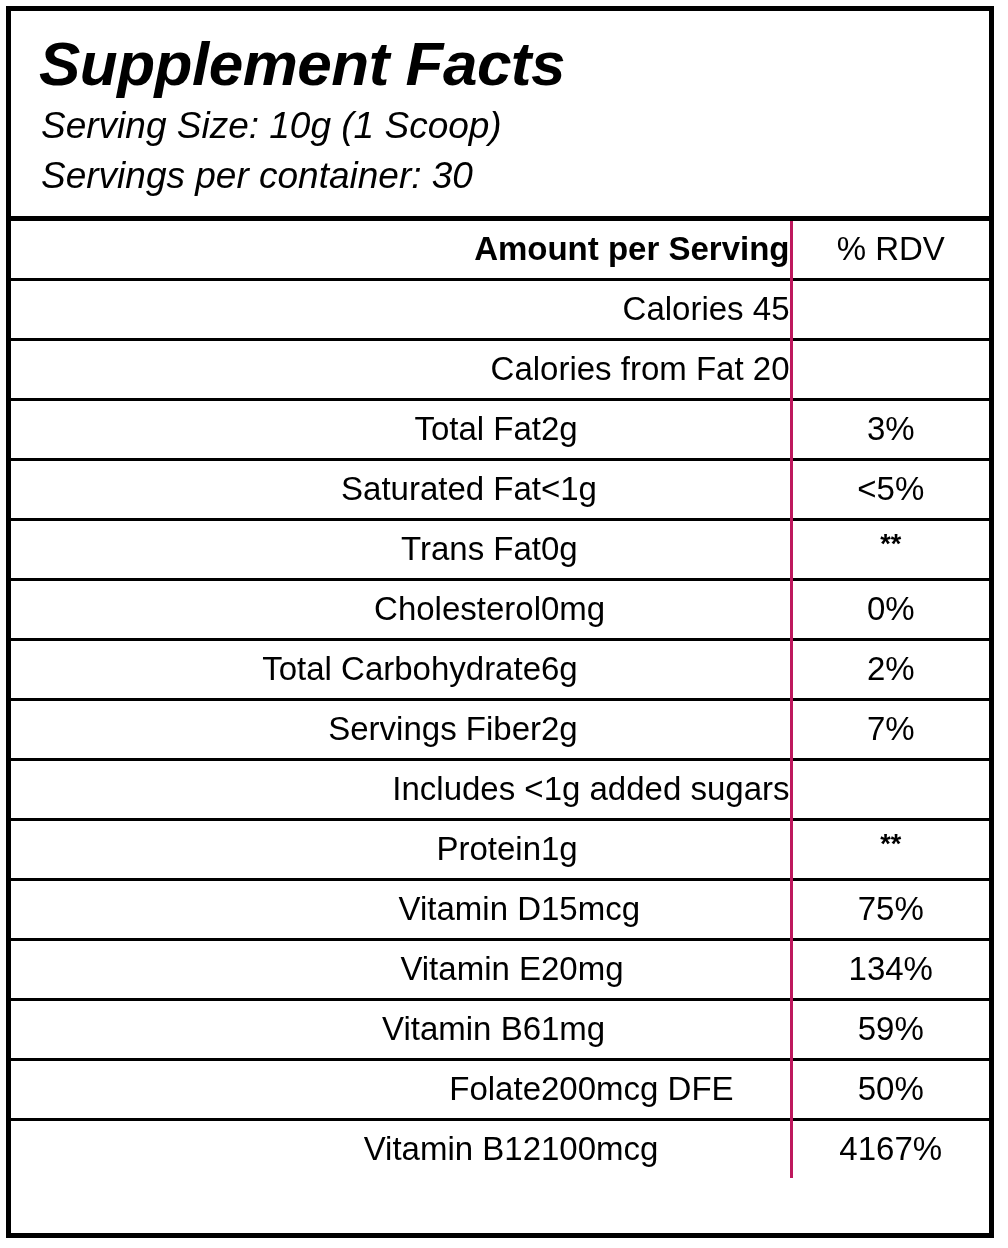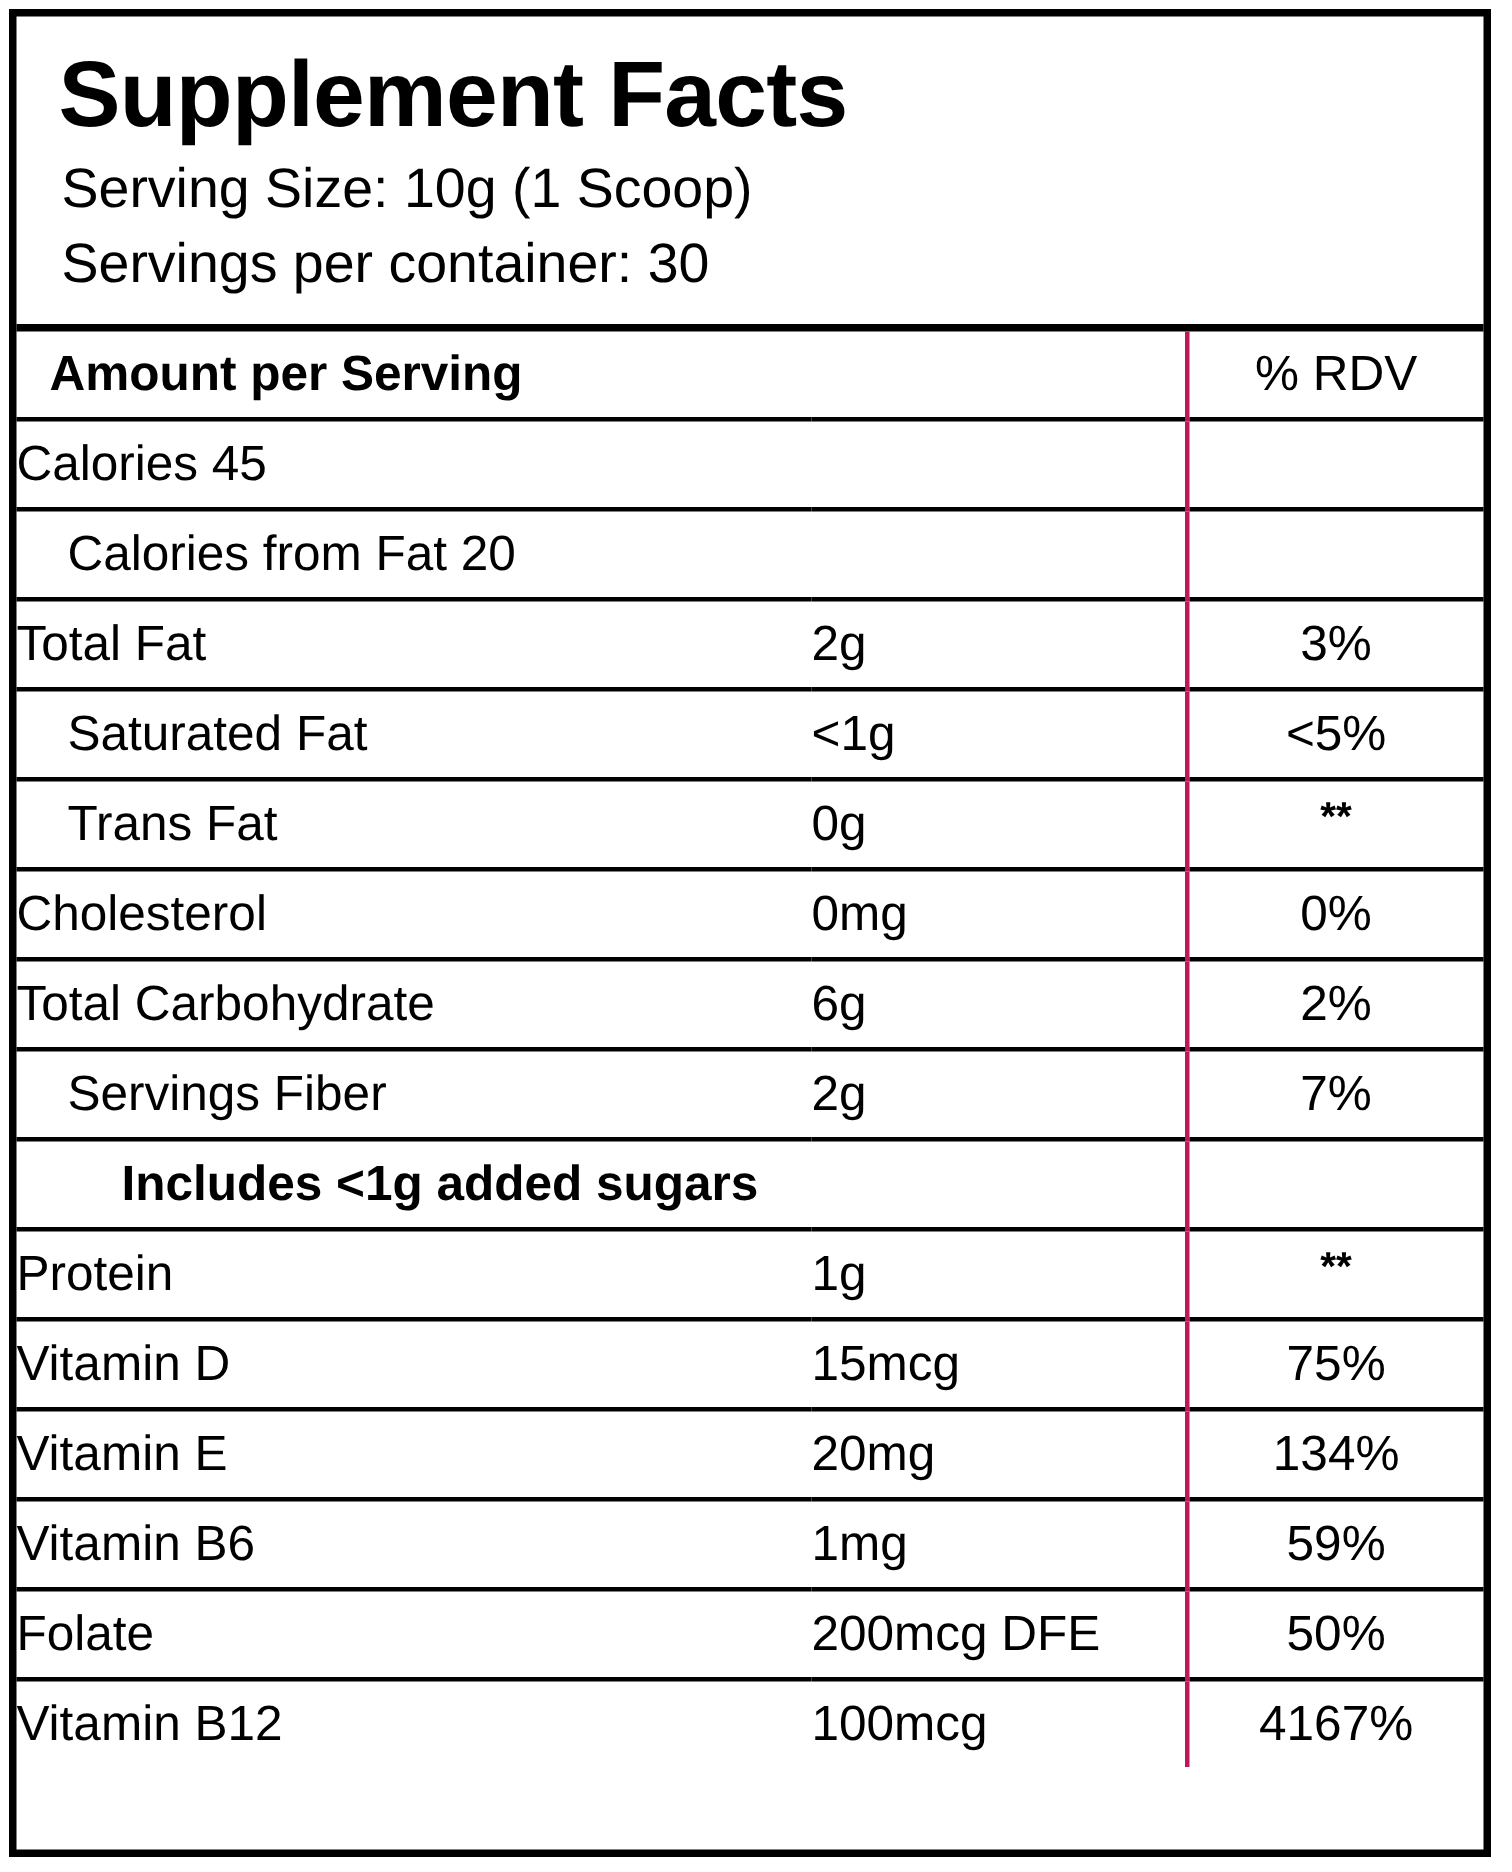--- a/index.html
+++ b/index.html
@@ -22,20 +22,21 @@
     width: 988px;
     height: 1232px;
     border: 5px solid #000000;
     box-sizing: border-box;
     background: #ffffff;
   }
 
   
   .header {
     padding: 6px 0 0 0;
+    font-style: italic;
   }
   .title {
     font-size: 62px;
     font-weight: bold;
     line-height: 1.0;
     letter-spacing: -0.5px;
     padding: 16px 0 6px 28px;
   }
   .serving-line {
     font-size: 37px;
@@ -64,42 +65,42 @@
   table.facts tr:first-child td {
     border-top: 0;
   }
 
   col.c-name   { width: 530px; }
   col.c-amount { width: 250px; }
   col.c-rdv    { width: 198px; }
 
   td.name {
     padding-left: 18px;
-    text-align: left;
+    text-align: right;
   }
   td.amount {
     text-align: left;
   }
   td.rdv {
     text-align: center;
     border-left: 3px solid #be185d;
   }
 
   
   .row-heading td {
     font-weight: bold;
     font-size: 35px;
     height: 60px;
   }
   .row-heading td.name { padding-left: 22px; }
   .row-heading td.rdv { font-weight: normal; }
 
   
   .indent-1 { padding-left: 34px !important; }
-  .indent-c { padding-left: 70px !important; font-weight: bold; }
+  .indent-c { padding-left: 70px !important; }
 
   .stars {
     font-size: 27px;
     font-weight: bold;
     line-height: 0.6;
     position: relative;
     top: -7px;
   }
 </style>
 </head>

